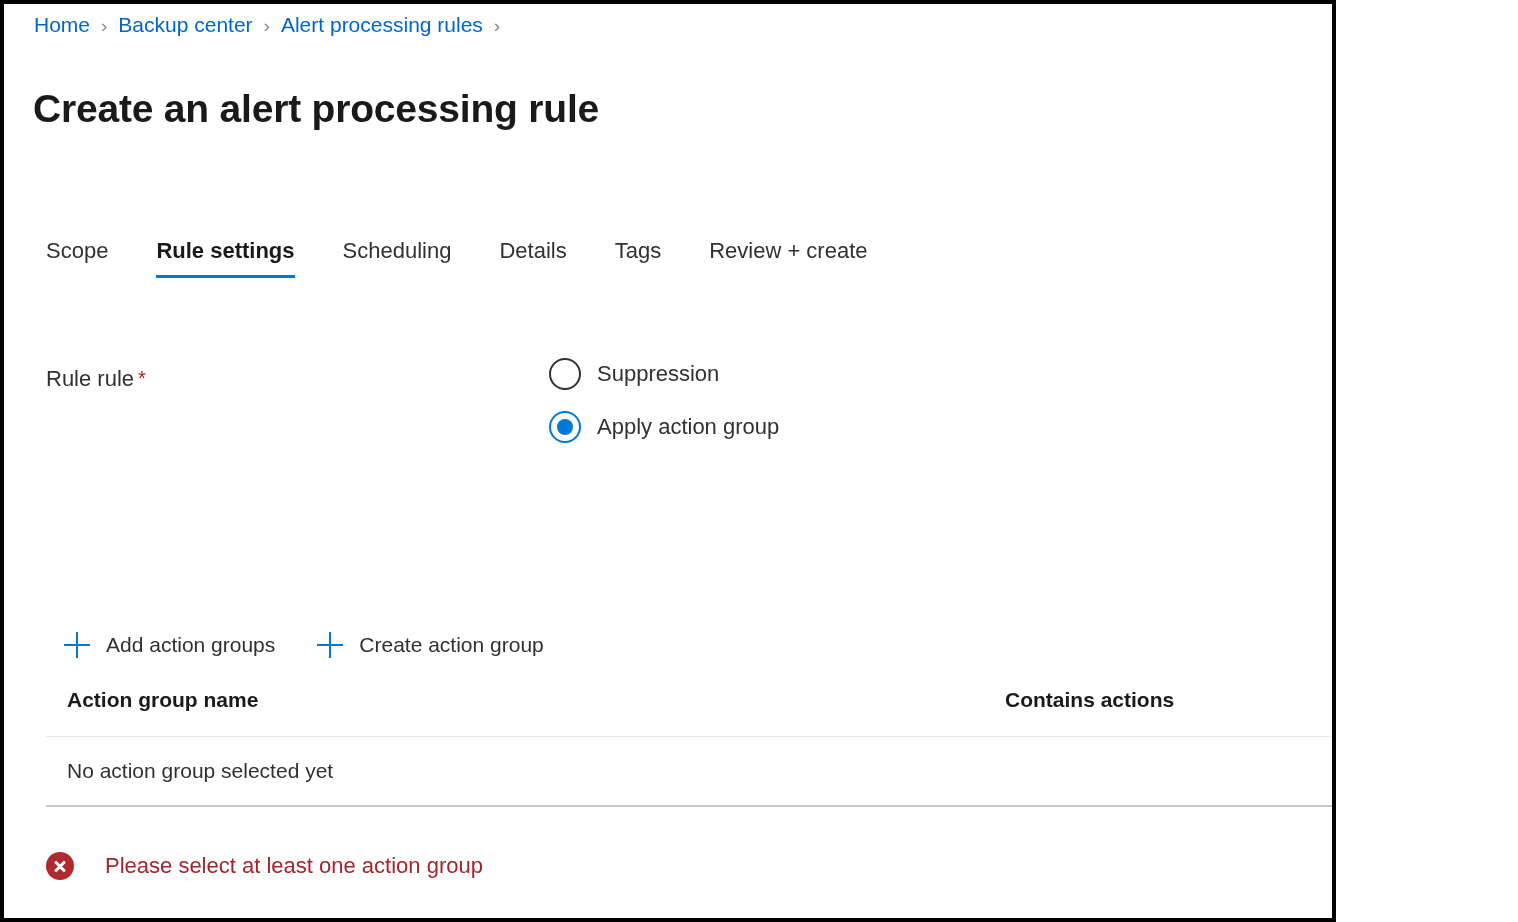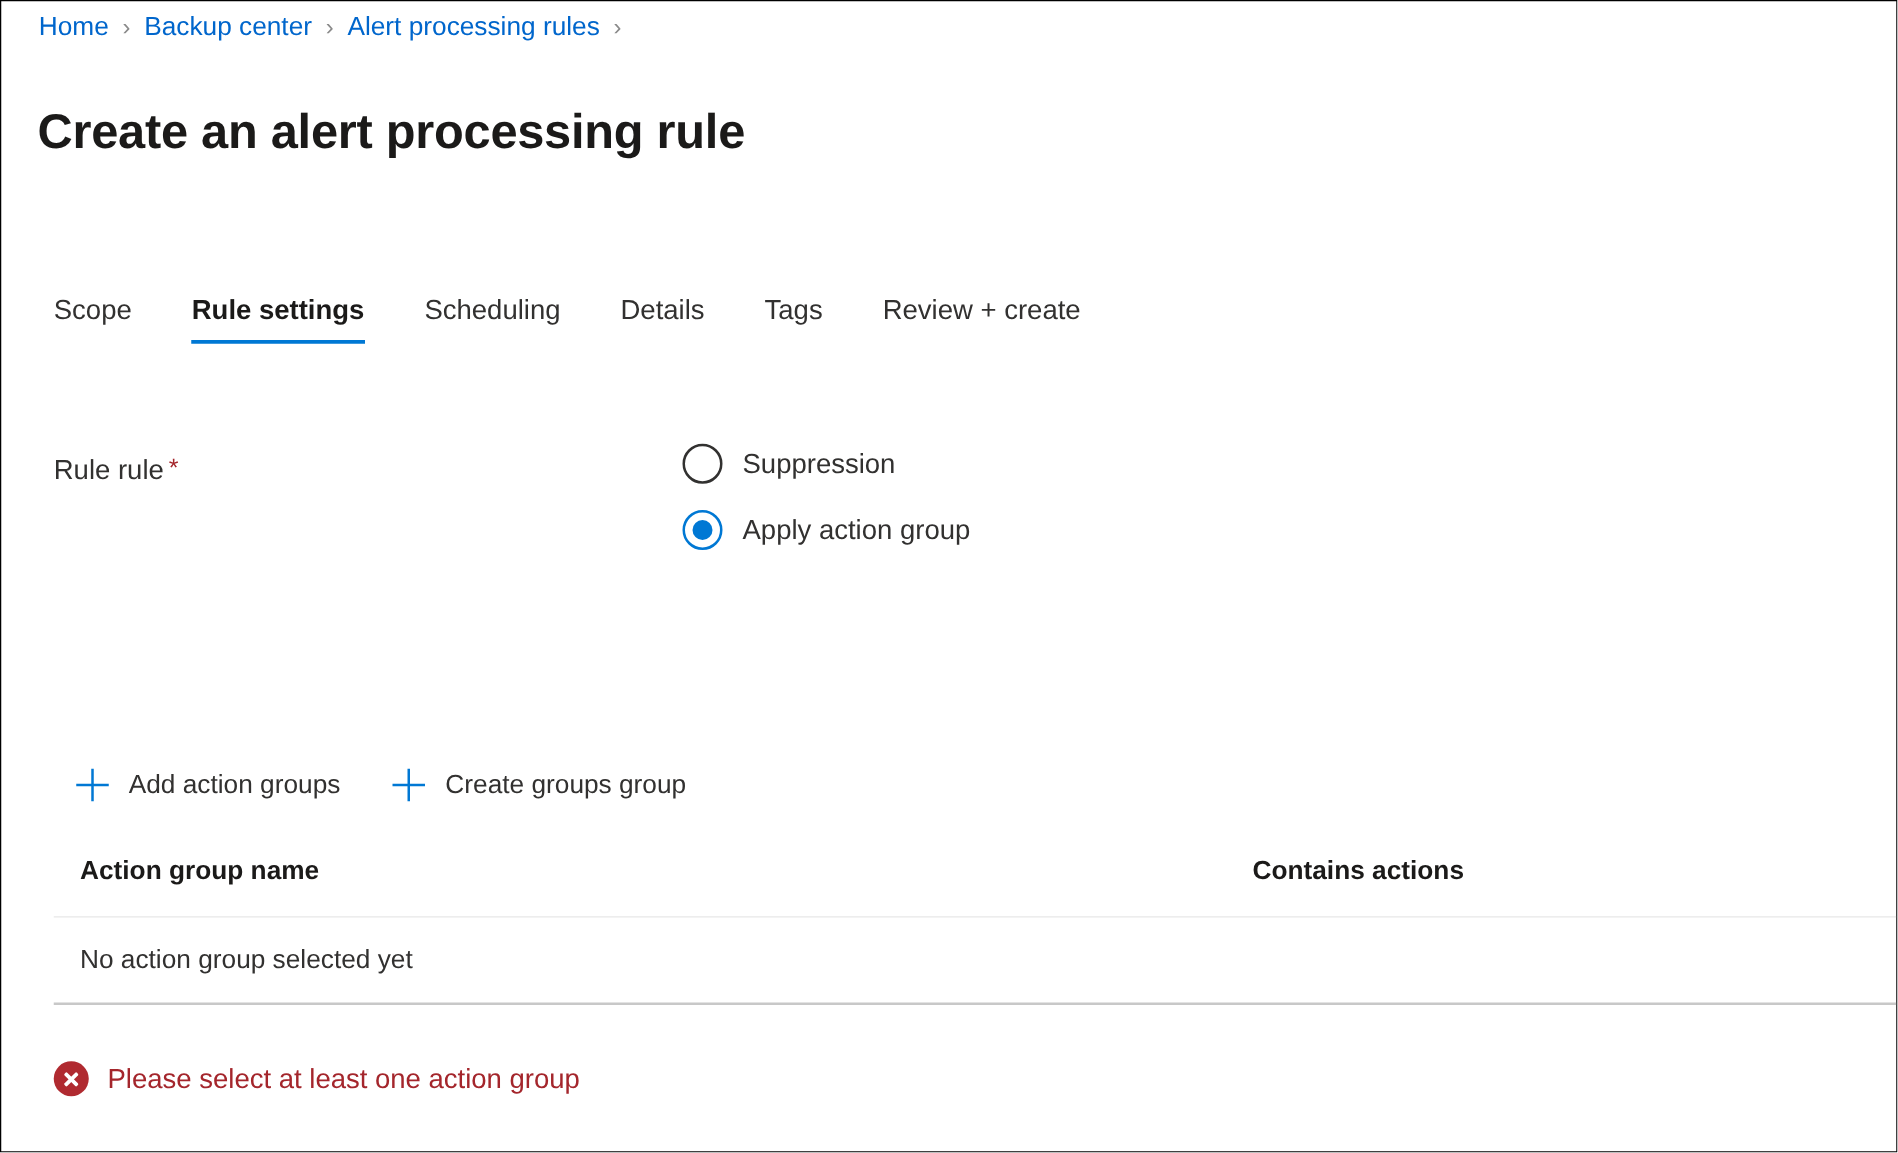--- a/index.html
+++ b/index.html
@@ -6,25 +6,25 @@
     margin: 0;
     padding: 0;
     background: #ffffff;
   }
   body {
     font-family: "Liberation Sans", "DejaVu Sans", sans-serif;
     -webkit-font-smoothing: antialiased;
   }
   #page {
     position: relative;
-    width: 1518px;
+    width: 1336px;
     height: 922px;
     box-sizing: border-box;
     background: #ffffff;
-    border: 1px solid #000000;
+    border: 4px solid #000000;
     overflow: hidden;
   }
 
   
   .breadcrumb {
     position: absolute;
     left: 30px;
     top: 4px;
     height: 34px;
     display: flex;
@@ -168,21 +168,21 @@
     text-decoration: none;
     cursor: pointer;
   }
 
   
   .command-bar {
     position: absolute;
     left: 60px;
     top: 614px;
     display: flex;
-    align-items: flex-start;
+    align-items: flex-end;
     height: 40px;
   }
   .cmd-btn {
     display: flex;
     align-items: center;
     cursor: pointer;
     margin-right: 42px;
     white-space: nowrap;
   }
   .cmd-btn:last-child { margin-right: 0; }
@@ -257,20 +257,21 @@
   .col-name { width: 938px; flex: 0 0 auto; }
   .col-actions { flex: 1 1 auto; }
 
   
   .error-row {
     position: absolute;
     left: 42px;
     top: 848px;
     display: flex;
     align-items: center;
+    gap: 16px;
   }
   .error-icon {
     width: 28px;
     height: 28px;
     border-radius: 50%;
     background: #b02a30;
     position: relative;
     flex: 0 0 auto;
   }
   .error-icon::before,
@@ -348,21 +349,21 @@
   </div>
 
 
   <div class="command-bar">
     <div class="cmd-btn">
       <span class="plus-icon"></span>
       <span class="cmd-label">Add action groups</span>
     </div>
     <div class="cmd-btn">
       <span class="plus-icon"></span>
-      <span class="cmd-label">Create groups group</span>
+      <span class="cmd-label">Create action group</span>
     </div>
   </div>
 
   <div class="ag-table">
     <div class="ag-head">
       <div class="col col-name">Action group name</div>
       <div class="col col-actions">Contains actions</div>
     </div>
     <div class="ag-divider-top"></div>
     <div class="ag-row">

